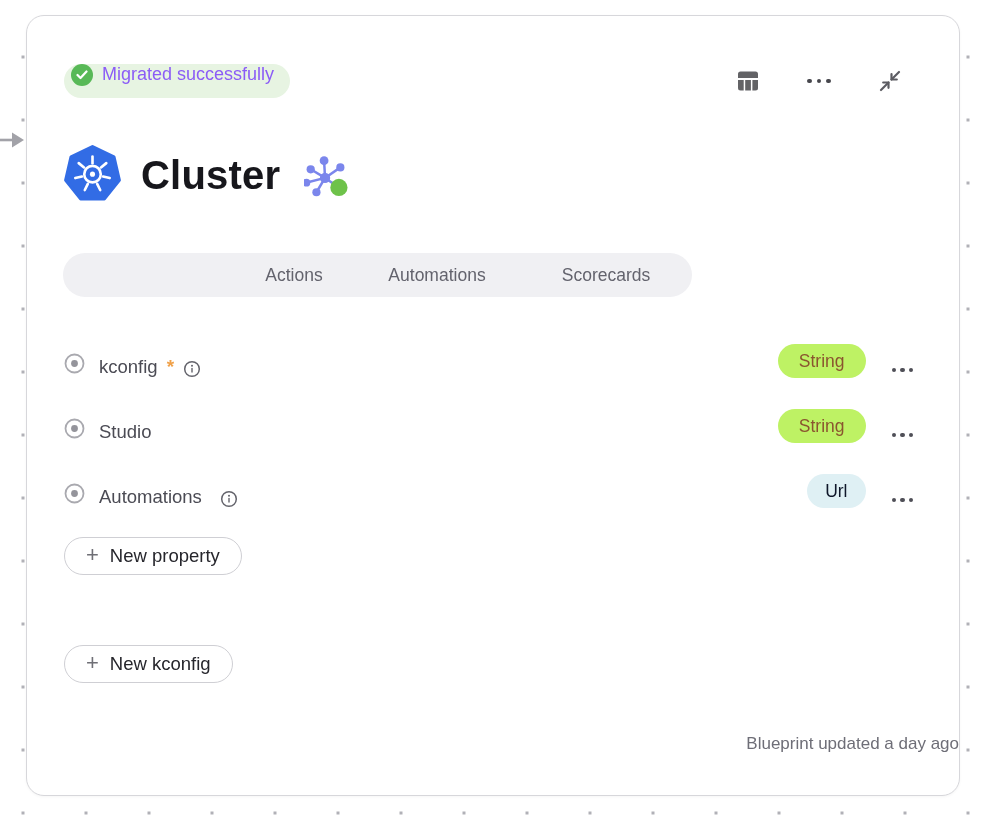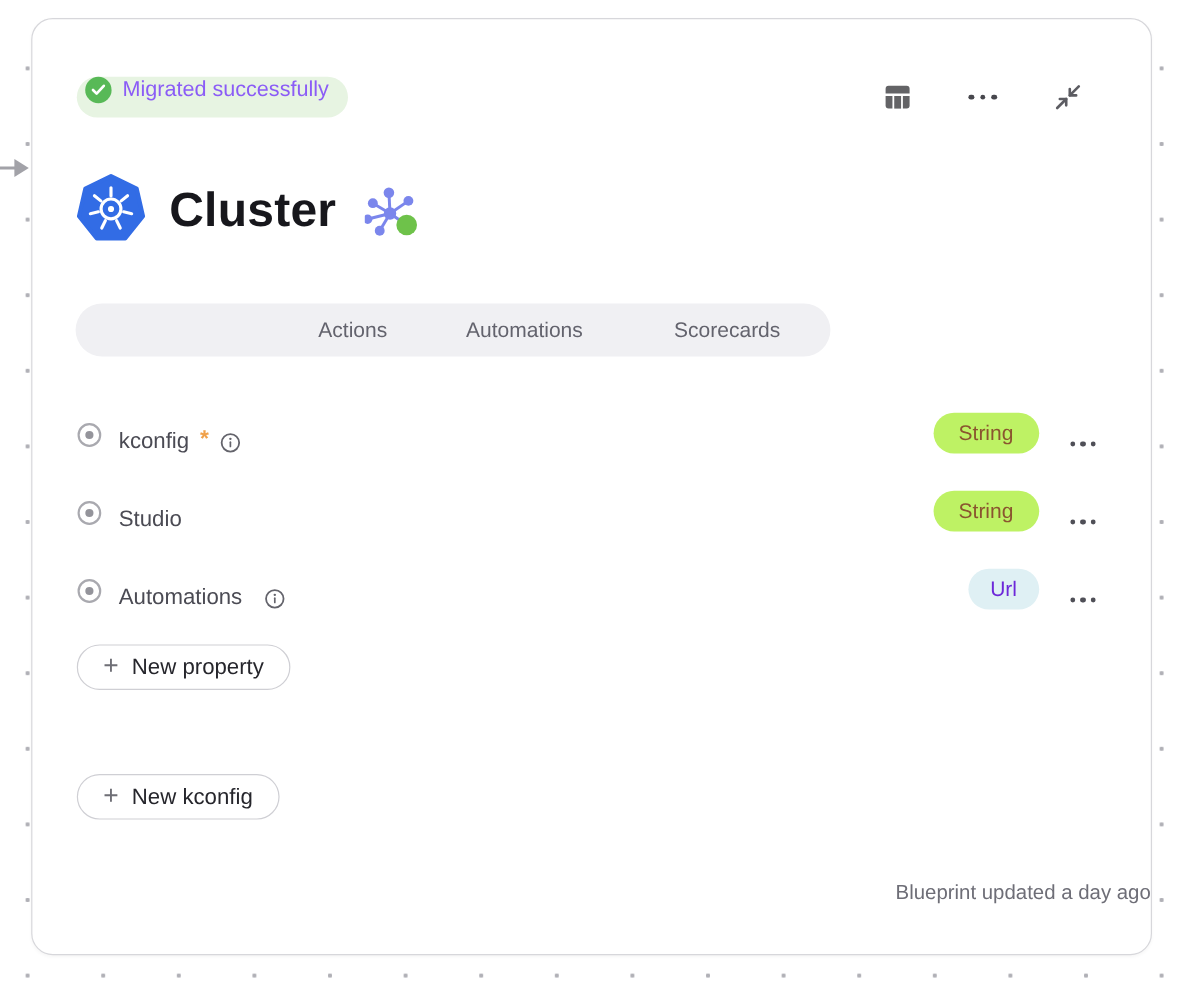--- a/index.html
+++ b/index.html
@@ -64,21 +64,21 @@
   .prop-row { display:flex; align-items:flex-end; height:34px; margin-bottom:31px; }
   .prop-label { margin-left:14px; font-size:18.5px; color:#4b4b54; }
   .req-star { margin-left:9px; color:#f0a14a; font-size:19px; font-weight:600; }
   .info-icon { margin-left:9px; display:flex; }
   .spacer { flex:1; }
   .type-badge {
     height:34px; display:flex; align-items:center; border-radius:17px;
     font-size:17.5px; margin-right:26px;
   }
   .type-string { background:#bef264; color:#8a552f; padding:0 21px; }
-  .type-url   { background:#dff0f4; color:#6d28d9; padding:4px 18px; }
+  .type-url   { background:#dff0f4; color:#0f172a; padding:4px 18px; }
   .row-menu { display:flex; gap:4px; cursor:pointer; padding:6px 0; }
   .row-menu i { width:4.5px; height:4.5px; border-radius:50%; background:#4f4f57; display:block; }
 
   
   .pill-btn {
     position:absolute; left:37px; height:38px; border-radius:19px;
     border:1px solid #cfcfd4; background:#ffffff;
     display:inline-flex; align-items:center; gap:11px; padding:0 21px;
     font-family:inherit; font-size:18.5px; color:#26262c; cursor:pointer;
   }

